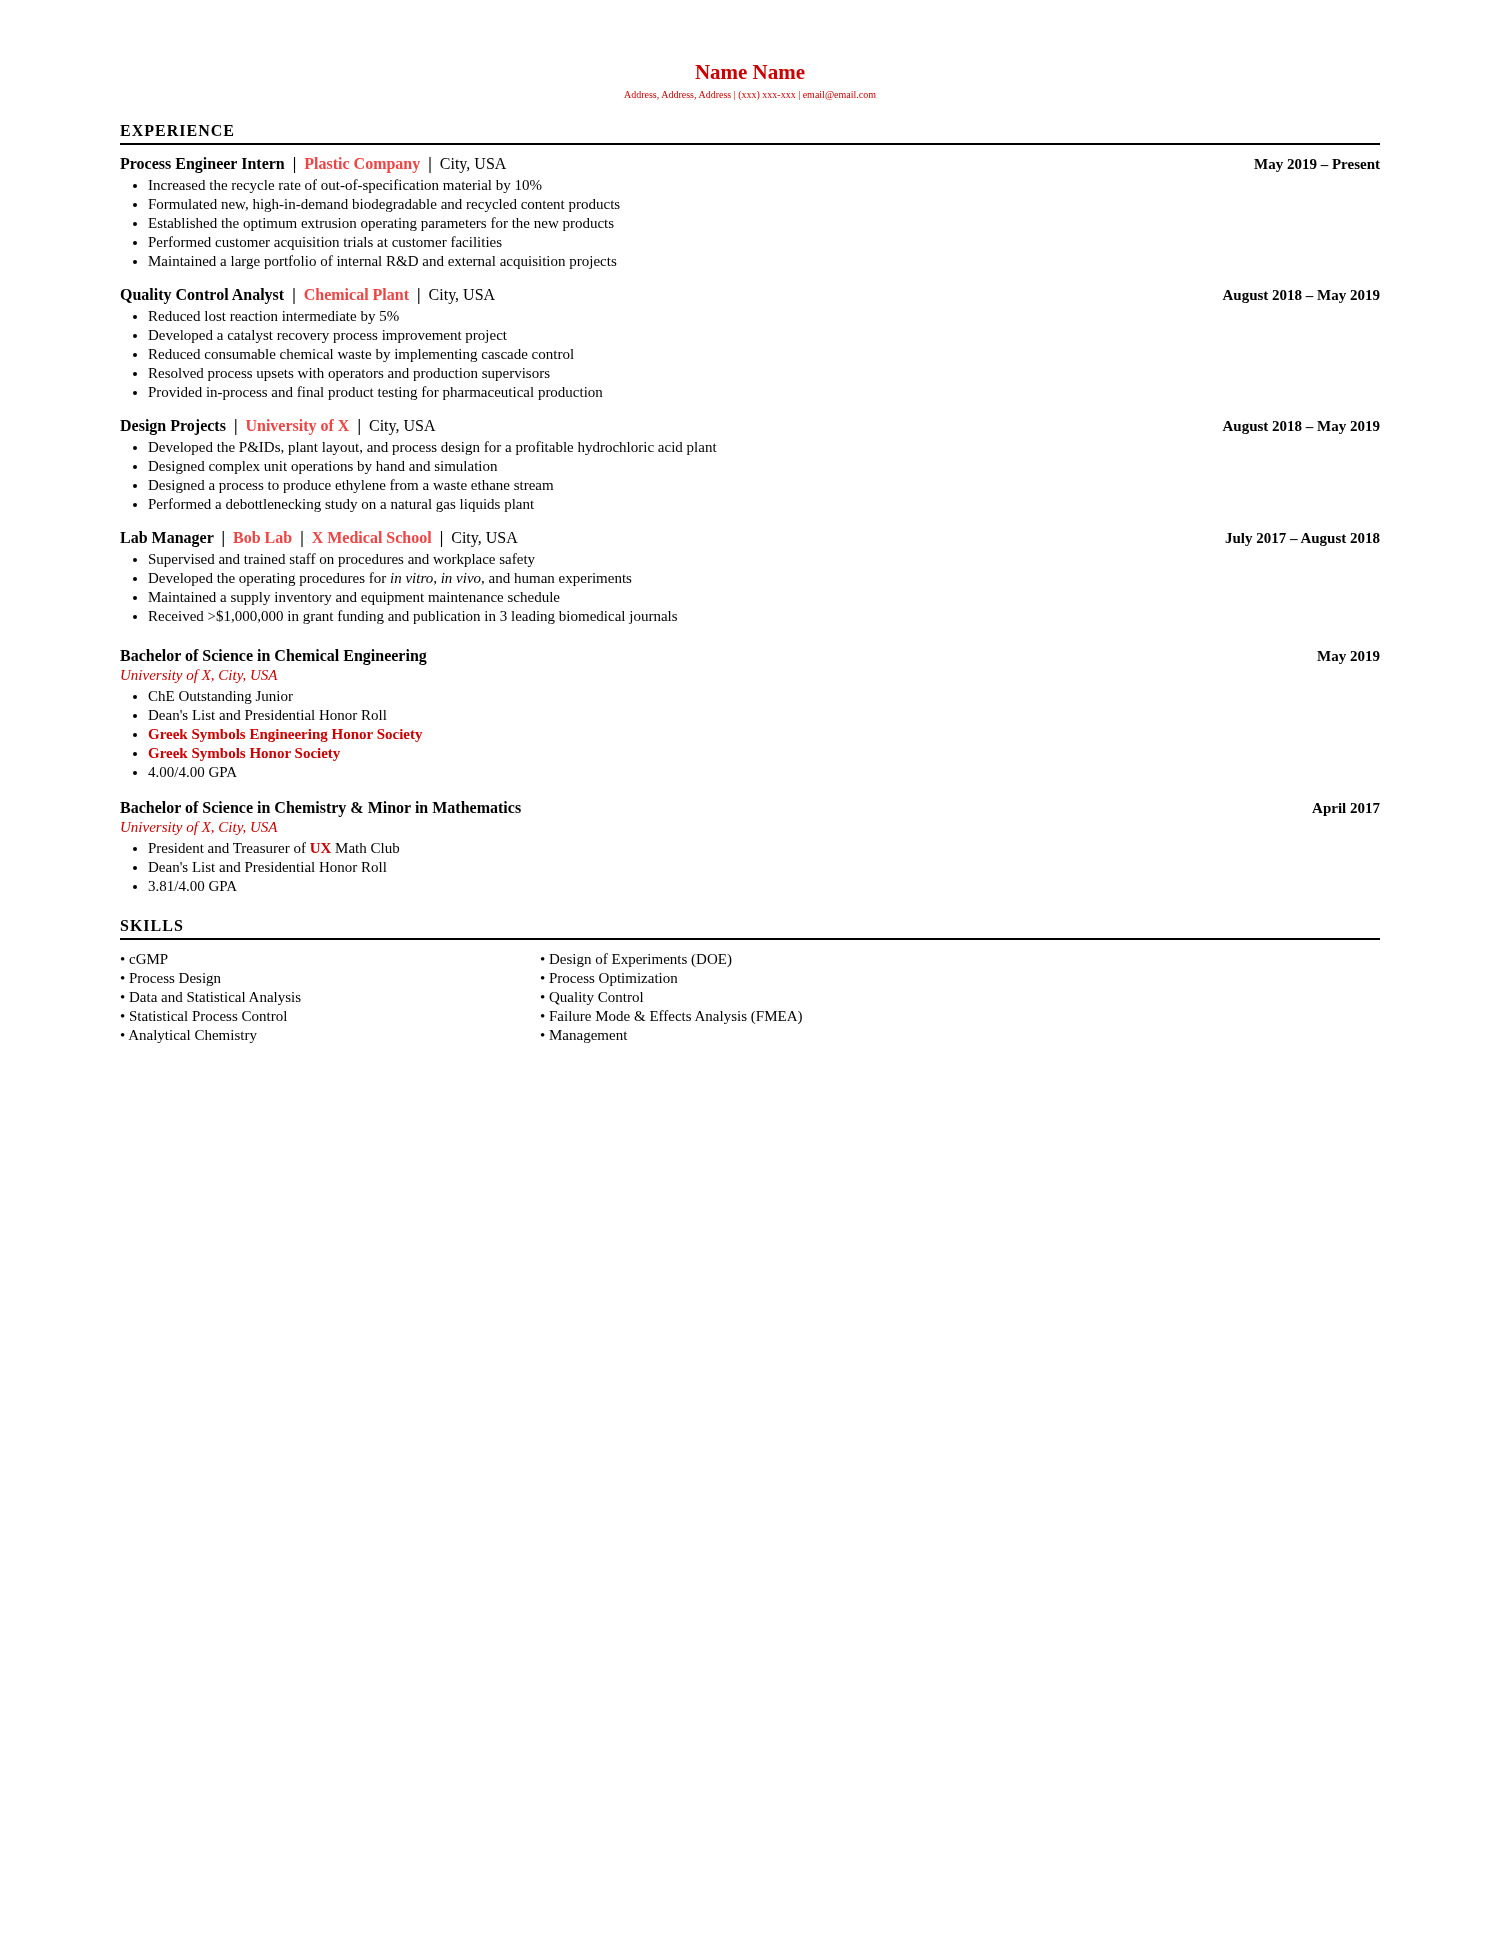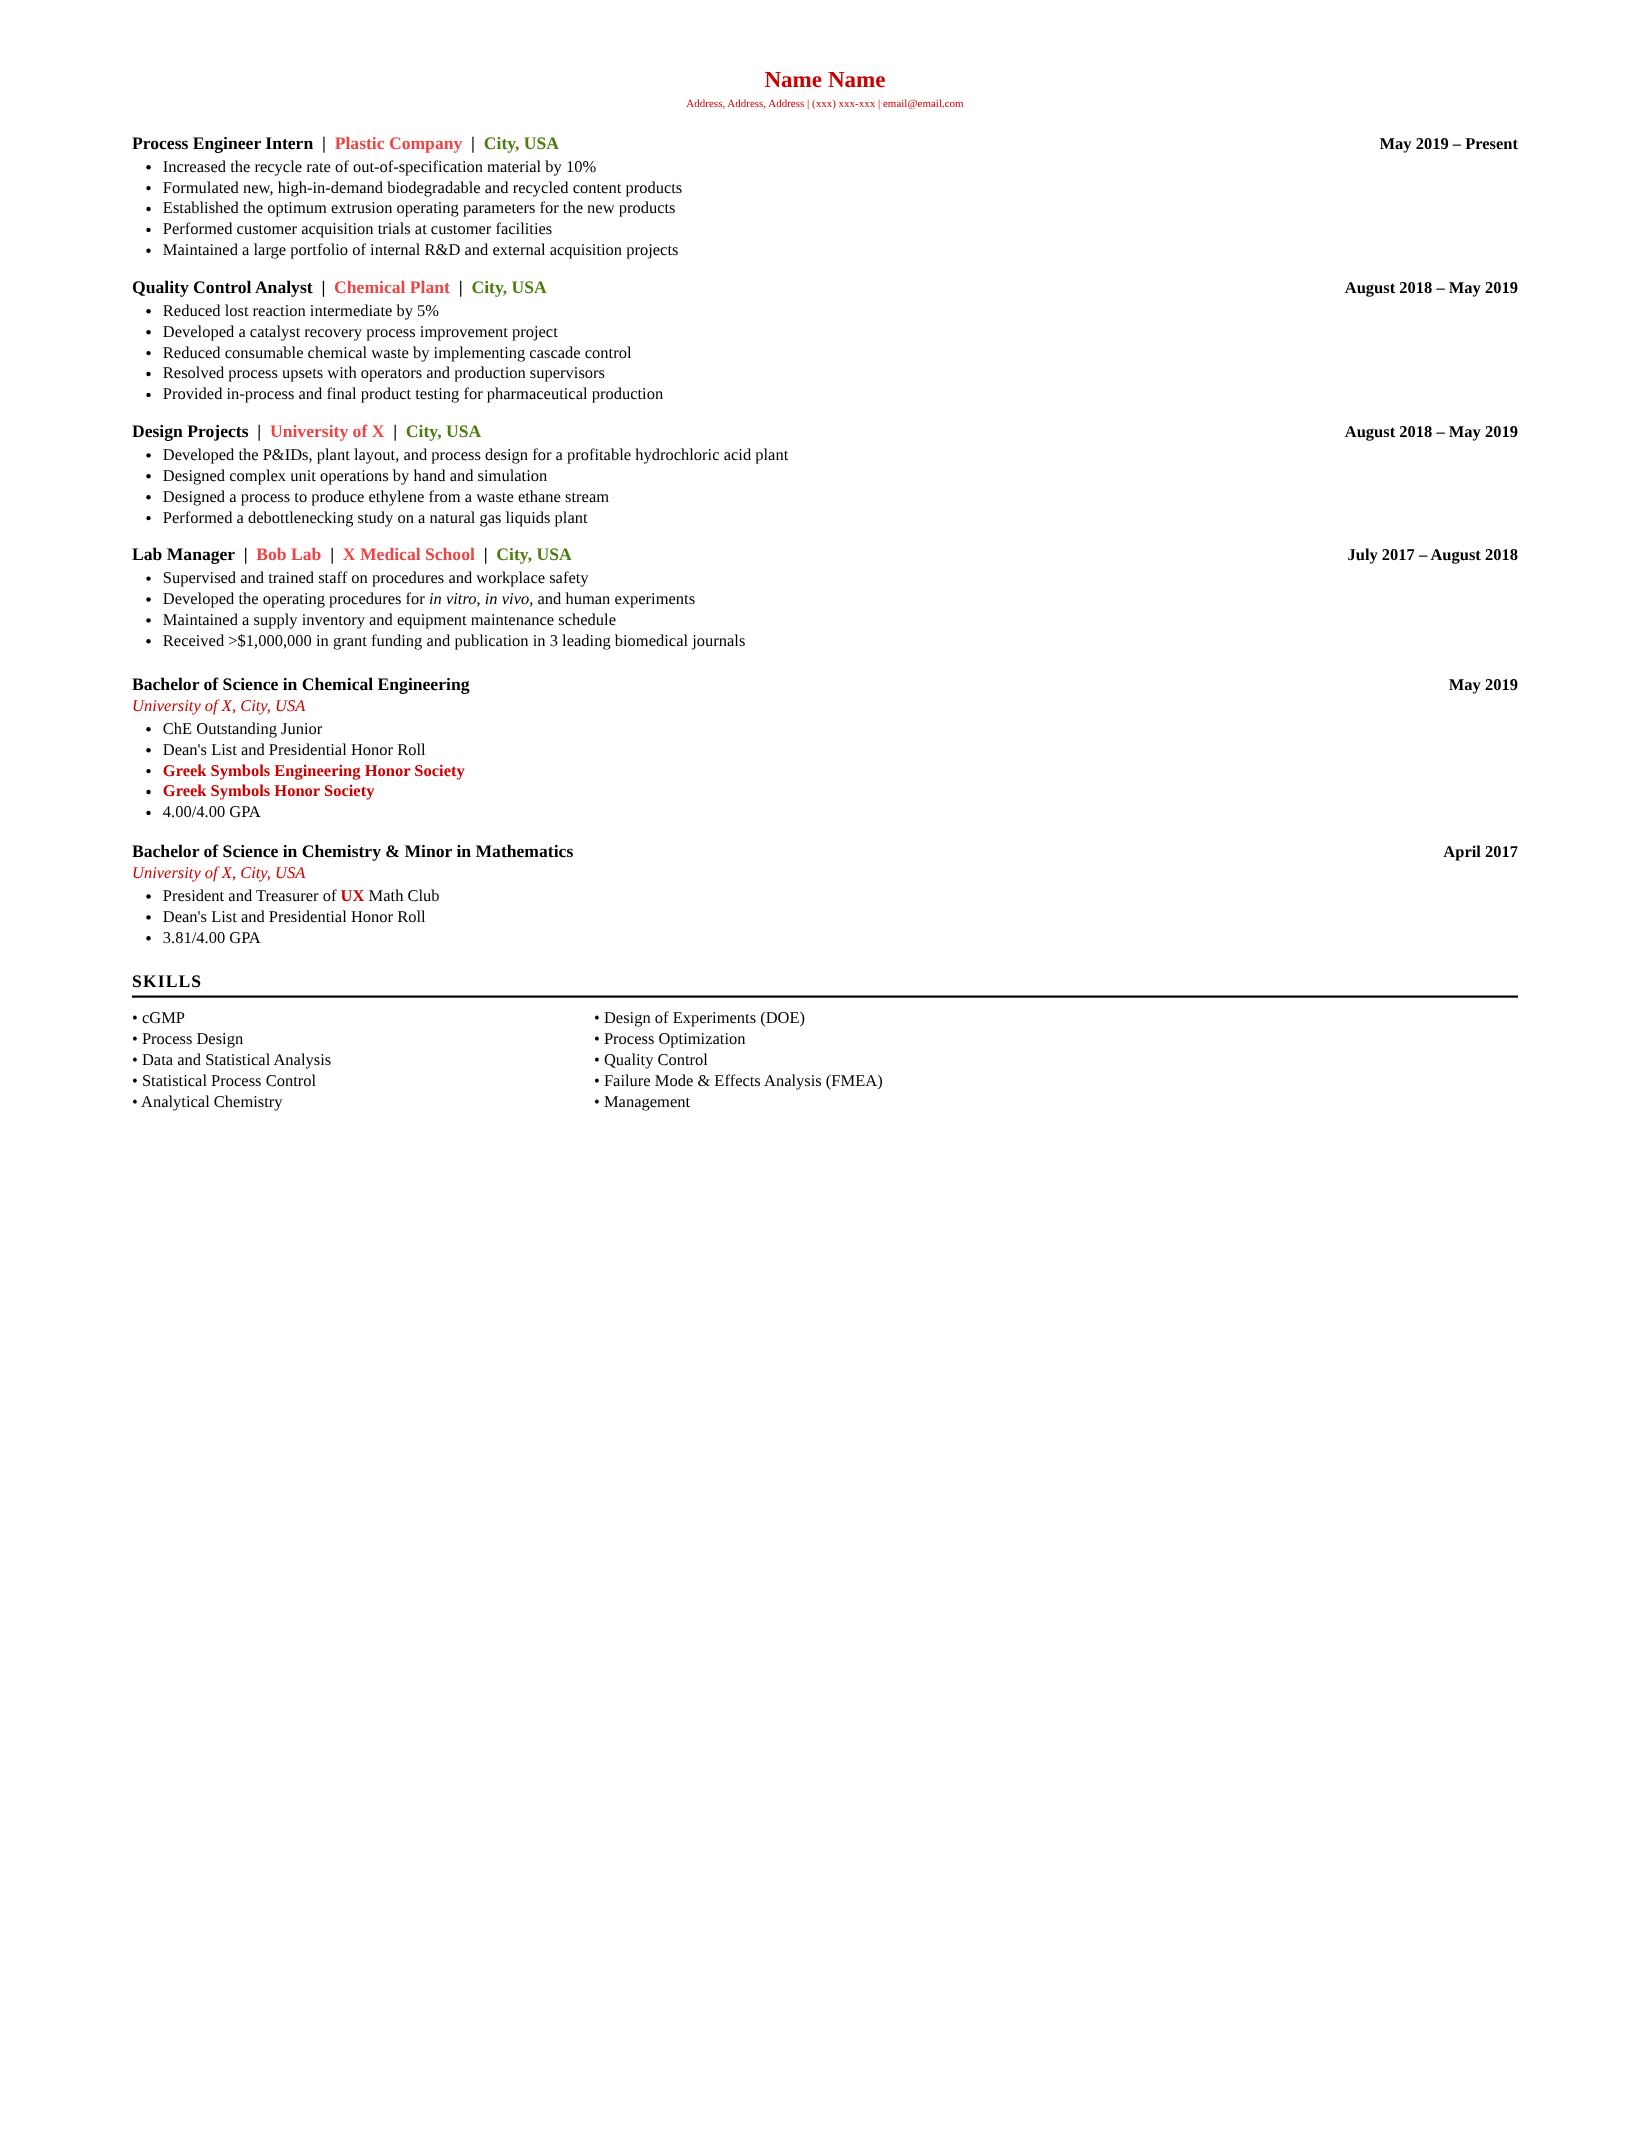--- a/index.html
+++ b/index.html
@@ -59,22 +59,22 @@
     .company-red {
       color: #ef4444;
       font-weight: bold;
     }
     .separator {
       color: #000;
       font-weight: bold;
       margin: 0 4px;
     }
     .job-location {
-      font-weight: bold;
-      color: #4d7c0f;
+      font-weight: normal;
+      color: #000000;
     }
     ul.bullet-list {
       margin-left: 28px;
       margin-top: 4px;
     }
     ul.bullet-list li {
       margin-bottom: 2px;
       font-size: 15px;
     }
     .edu-block {
@@ -115,20 +115,21 @@
   </style>
 </head>
 <body>
 
 <div class="header">
   <div class="header-name">Name Name</div>
   <div class="header-contact">Address, Address, Address   |   (xxx) xxx-xxx   |   email@email.com</div>
 </div>
 
 <div class="section">
+  <div class="section-title">EXPERIENCE</div>
 
   <div class="job-block">
     <div class="job-header">
       <div class="job-title-line">
         <span>Process Engineer Intern</span>
         <span class="separator"> | </span>
         <span class="company-red">Plastic Company</span>
         <span class="separator"> | </span>
         <span class="job-location">City, USA</span>
       </div>

